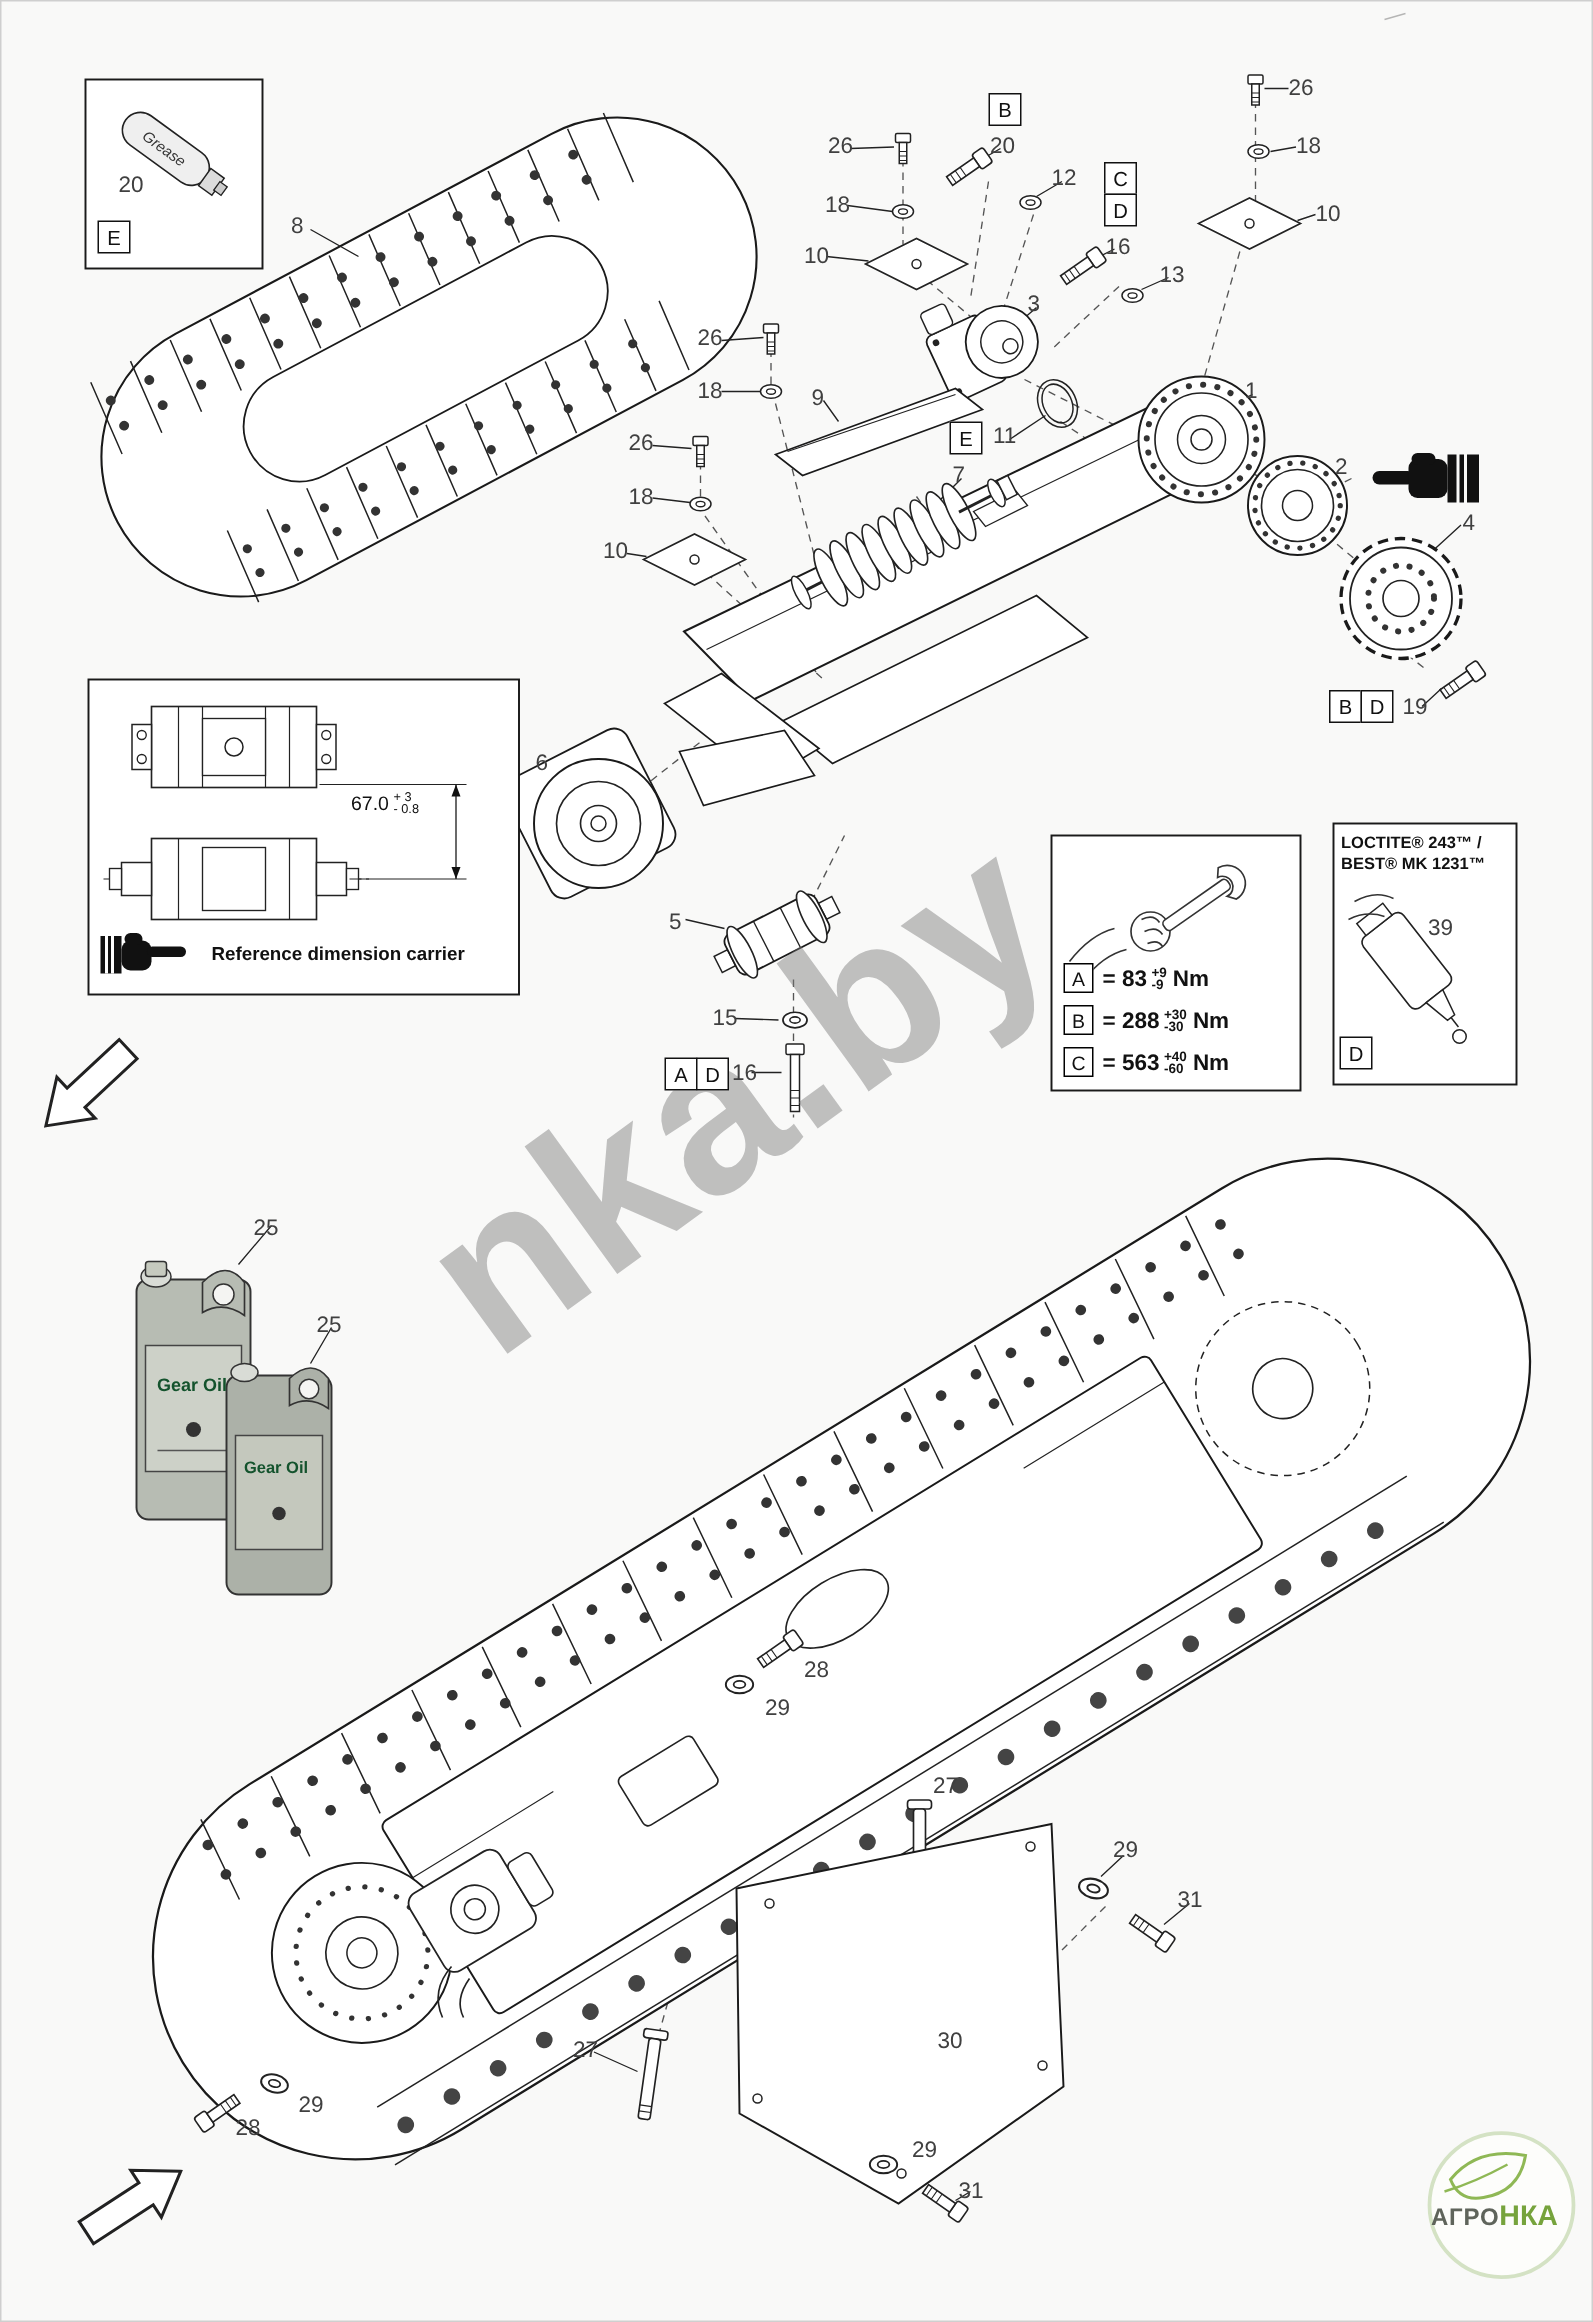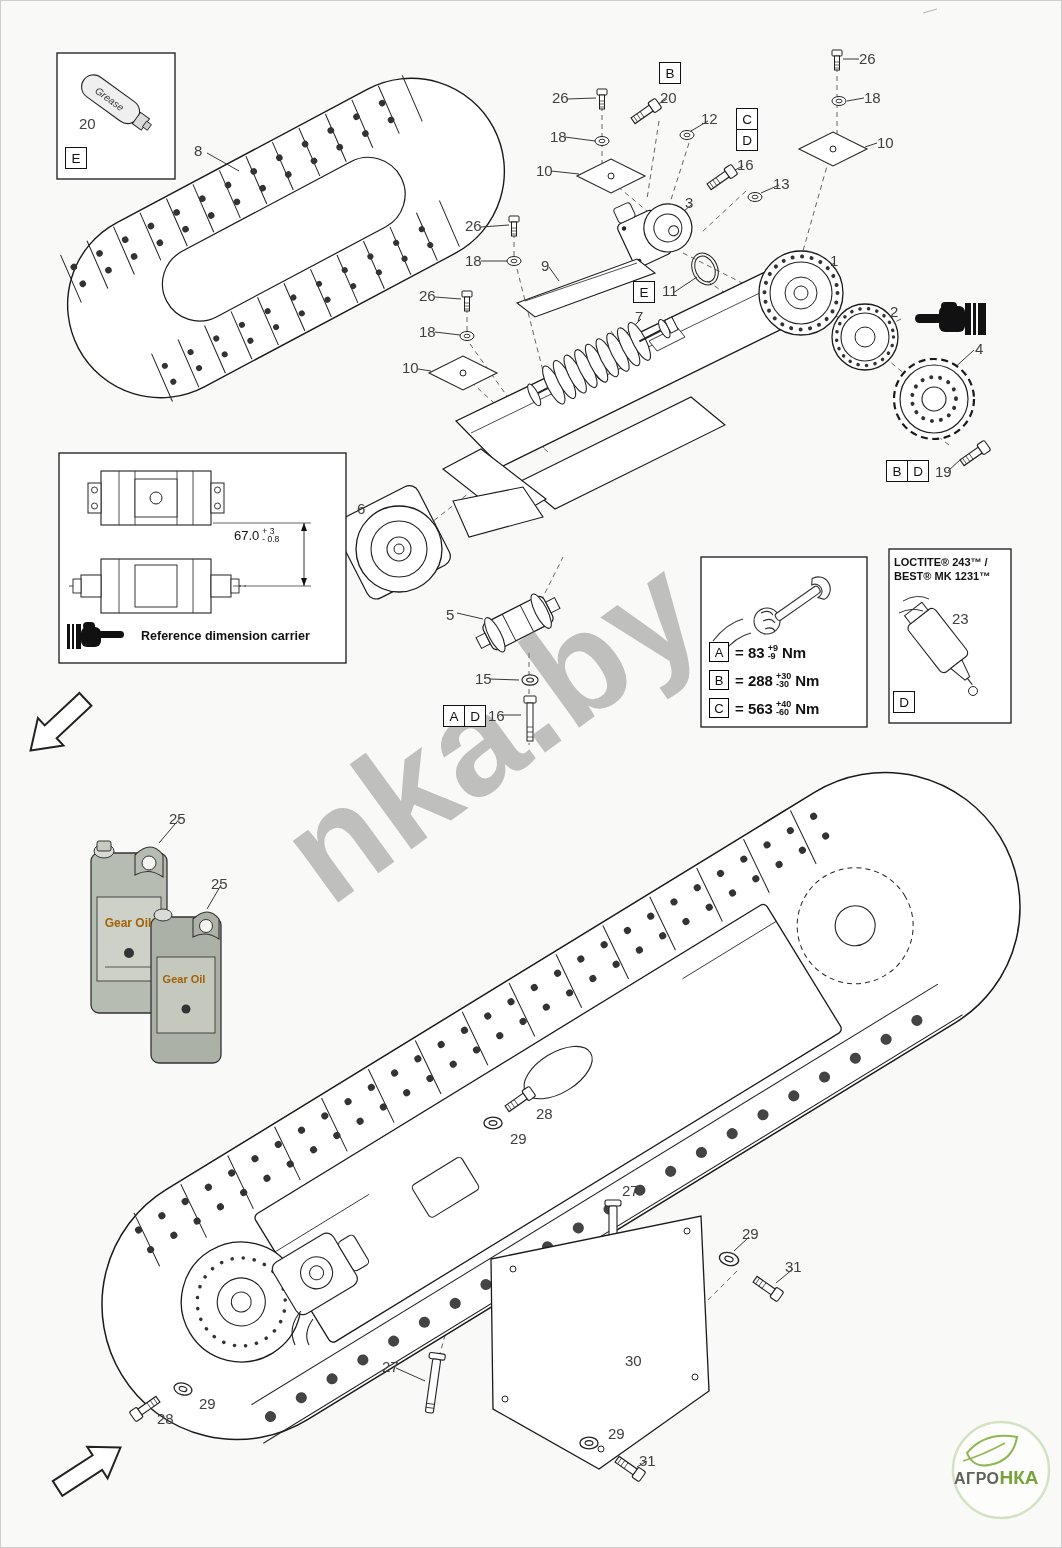--- a/index.html
+++ b/index.html
@@ -11,21 +11,21 @@
         display:flex;align-items:center;justify-content:center;font-size:13.5px;line-height:13px;}
   .trow{position:absolute;left:708px;display:flex;align-items:center;font-weight:bold;font-size:15px;}
   .trow .tl{width:18px;height:18px;border:1.5px solid #000;background:#fff;display:flex;align-items:center;
         justify-content:center;font-size:13px;font-weight:normal;margin-right:6px;}
   .tv{margin-right:3px;}
   .tolstack{display:inline-flex;flex-direction:column;font-size:9px;line-height:8.5px;font-weight:bold;margin-right:4px;}
   .dim{position:absolute;left:233px;top:526px;display:flex;align-items:center;font-size:13px;}
   .dim .tolstack{font-size:8.5px;line-height:8px;margin-left:3px;font-weight:normal;}
   .refcap{position:absolute;left:124px;top:628px;font-size:12.5px;font-weight:bold;margin-left:16px;}
   .loc{position:absolute;font-size:11px;font-weight:bold;white-space:nowrap;}
-  .golabel{position:absolute;text-align:center;font-weight:bold;color:#a16207;}
+  .golabel{position:absolute;text-align:center;font-weight:bold;color:#14532d;}
   .watermark{position:absolute;left:300px;top:795px;font-size:145px;line-height:145px;font-weight:bold;
         color:rgba(120,120,120,0.45);transform:rotate(-36deg);transform-origin:0 50%;
         pointer-events:none;letter-spacing:2px;}
   .logotext{position:absolute;left:953px;top:1466px;width:82px;text-align:center;font-weight:bold;white-space:nowrap;}
   .logotext .agro{font-size:16px;color:#5f645b;letter-spacing:.5px;}
   .logotext .nka{font-size:19px;color:#76a33c;}
 </style>
 </head>
 <body>
 
@@ -391,21 +391,21 @@
 <span class="callout" style="left:634px;top:308px">7</span>
 <span class="callout" style="left:418px;top:323px">18</span>
 <span class="callout" style="left:889px;top:303px">2</span>
 <span class="callout" style="left:401px;top:359px">10</span>
 <span class="callout" style="left:974px;top:340px">4</span>
 <span class="callout" style="left:934px;top:463px">19</span>
 <span class="callout" style="left:356px;top:500px">6</span>
 <span class="callout" style="left:445px;top:606px">5</span>
 <span class="callout" style="left:474px;top:670px">15</span>
 <span class="callout" style="left:487px;top:707px">16</span>
-<span class="callout" style="left:951px;top:610px">23</span>
+<span class="callout" style="left:951px;top:610px">39</span>
 <span class="callout" style="left:168px;top:810px">25</span>
 <span class="callout" style="left:210px;top:875px">25</span>
 <span class="callout" style="left:535px;top:1105px">28</span>
 <span class="callout" style="left:509px;top:1130px">29</span>
 <span class="callout" style="left:621px;top:1182px">27</span>
 <span class="callout" style="left:741px;top:1225px">29</span>
 <span class="callout" style="left:784px;top:1258px">31</span>
 <span class="callout" style="left:624px;top:1352px">30</span>
 <span class="callout" style="left:381px;top:1358px">27</span>
 <span class="callout" style="left:198px;top:1395px">29</span>

